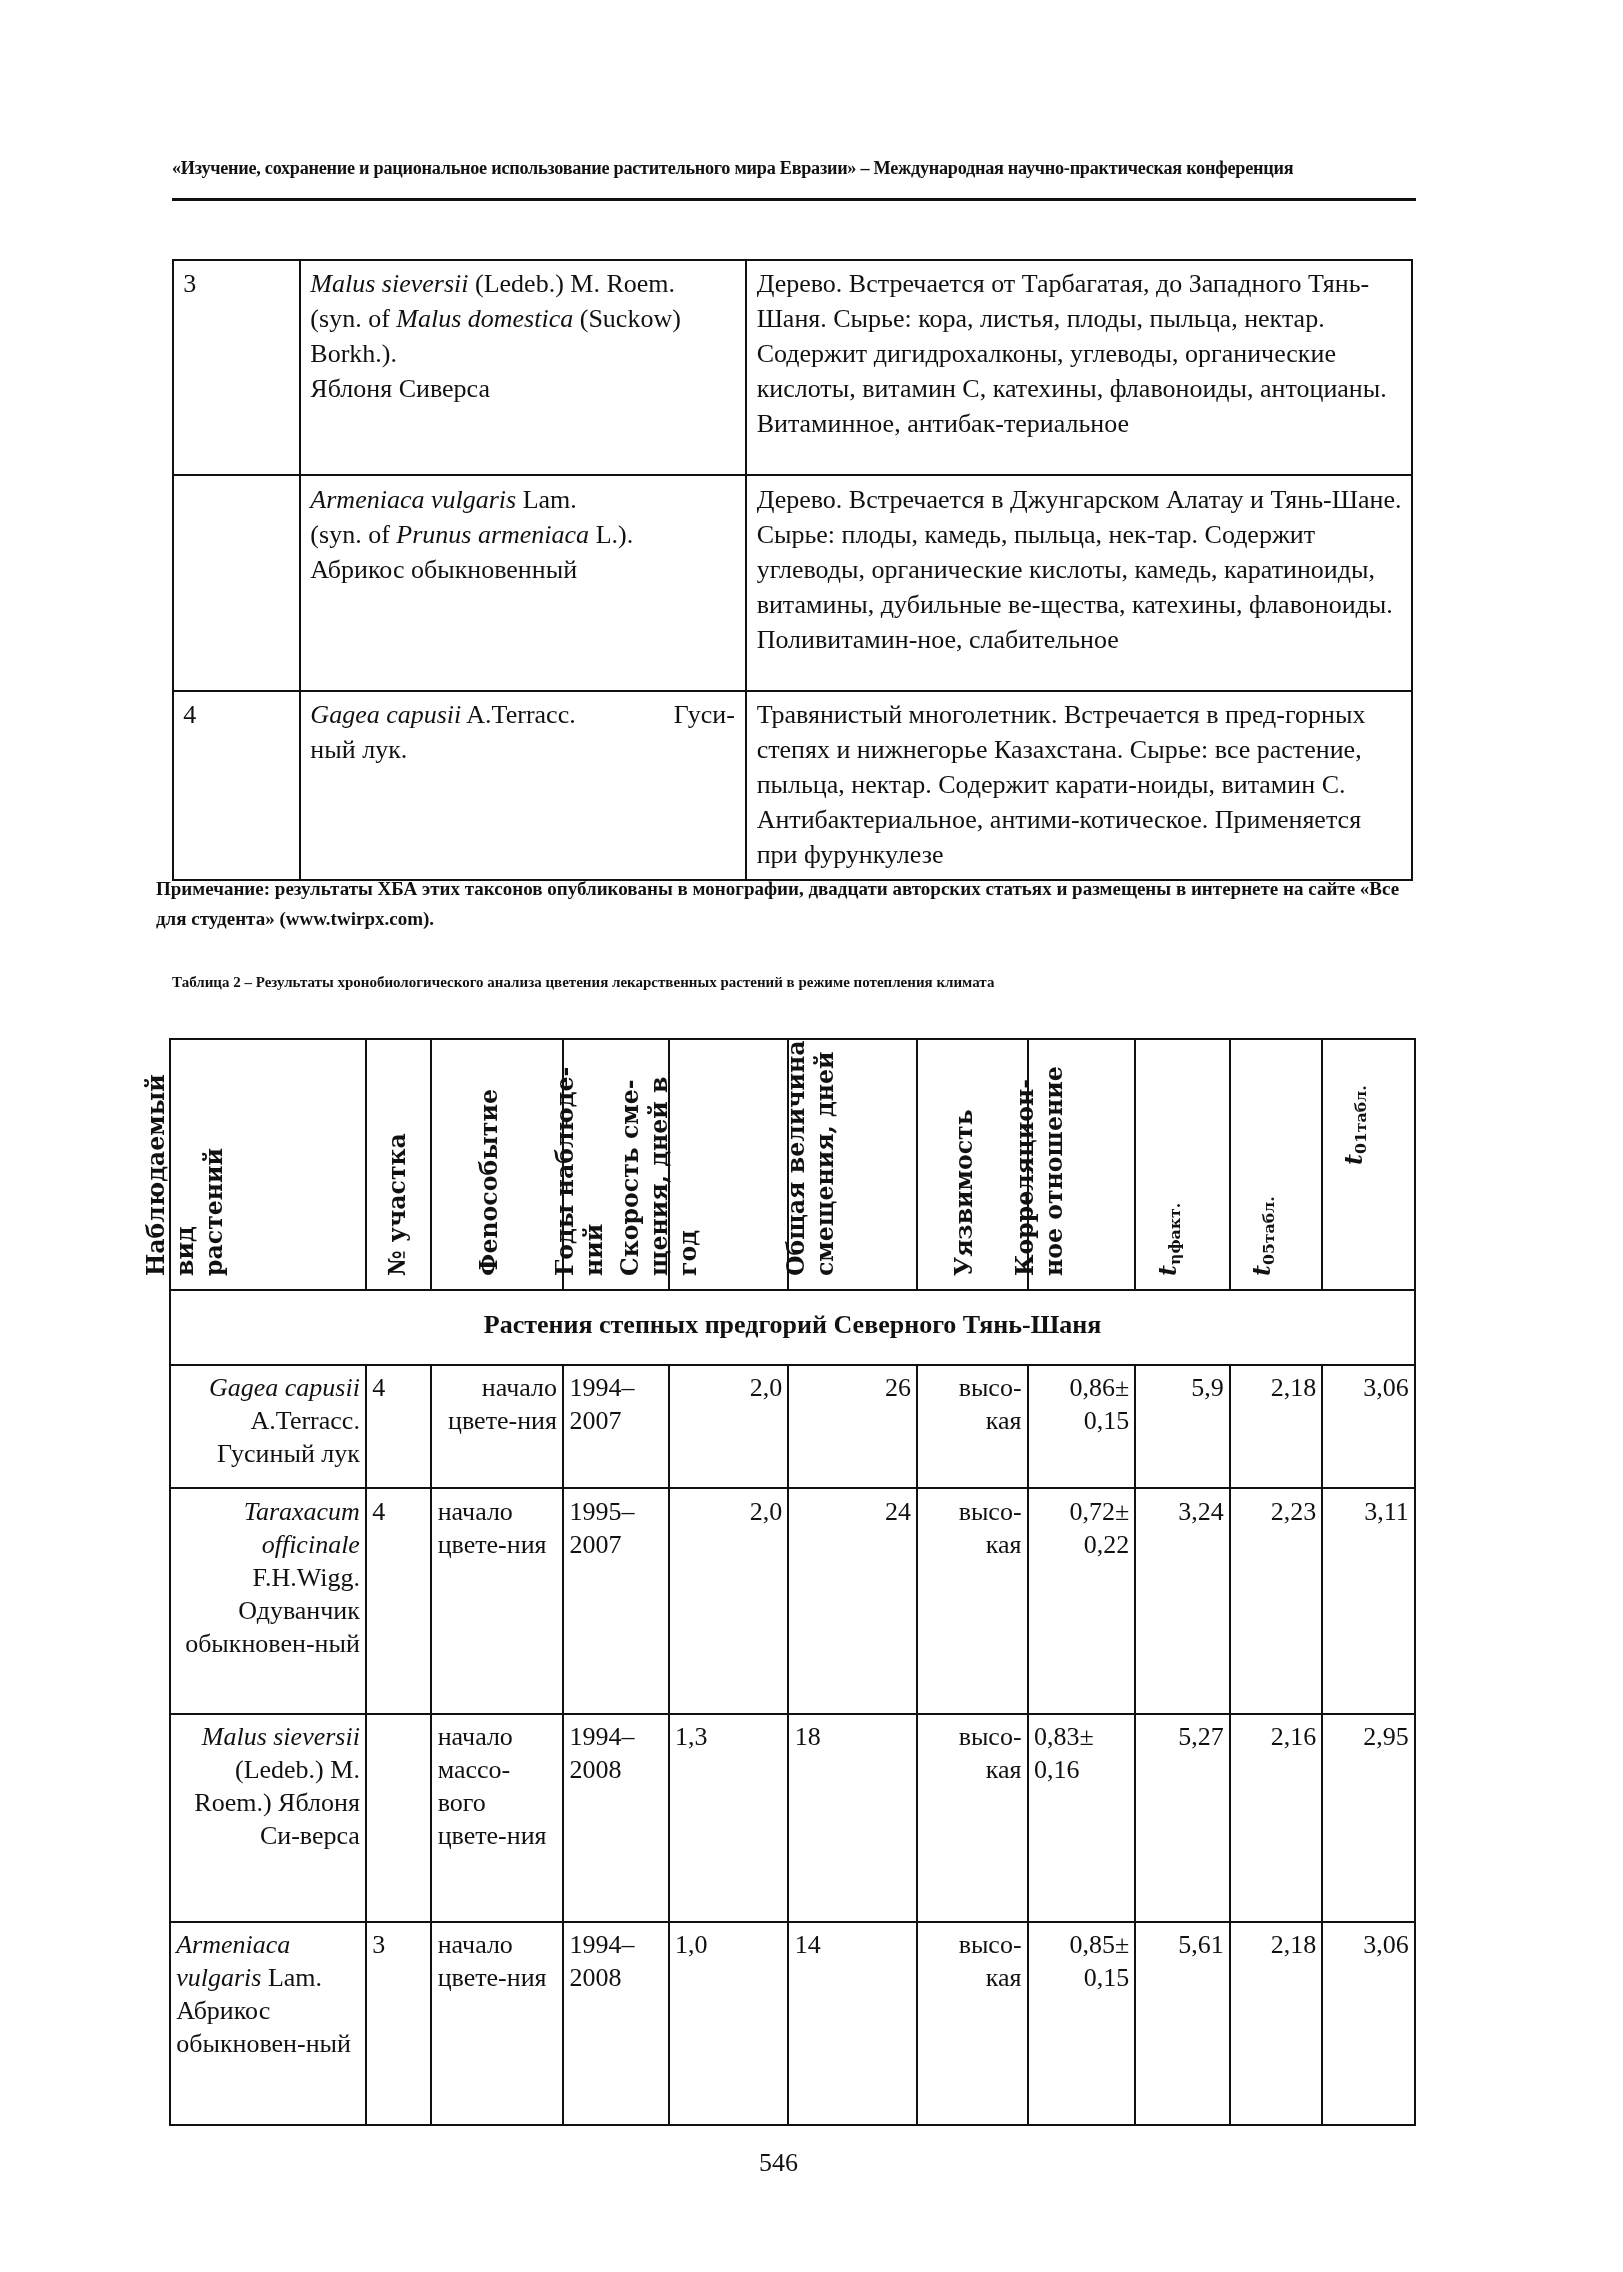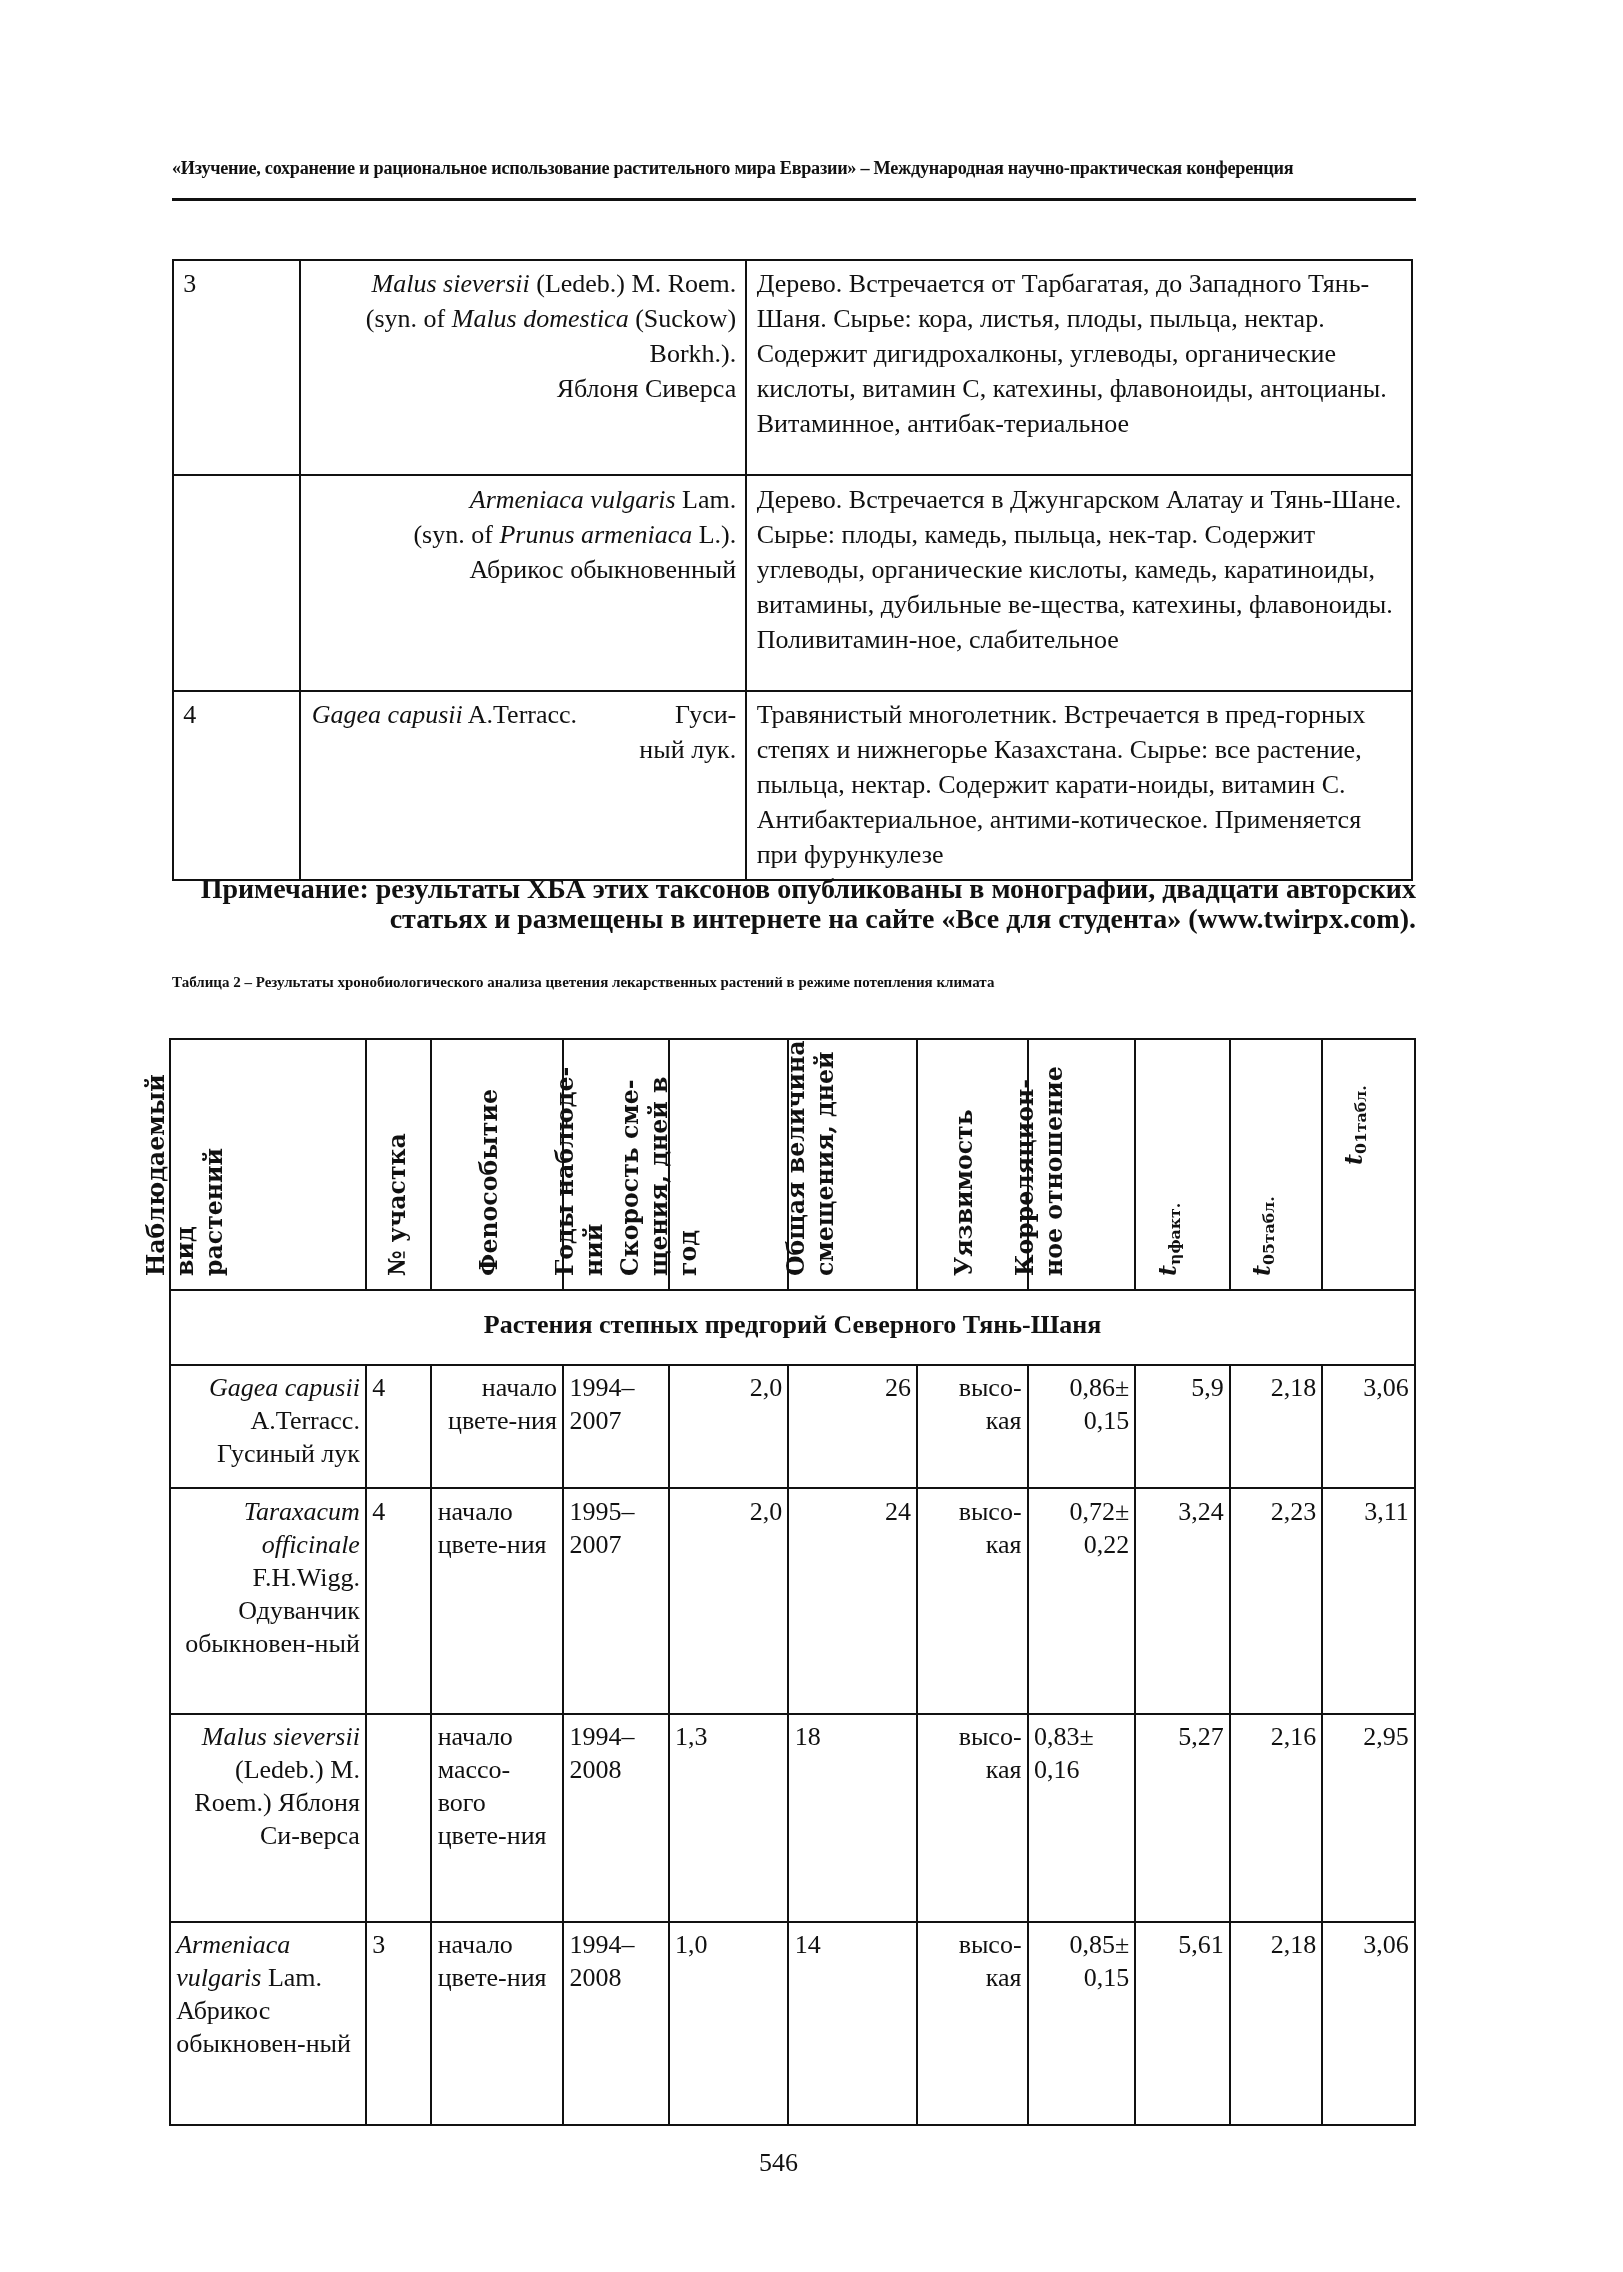--- a/index.html
+++ b/index.html
@@ -15,31 +15,31 @@
   .header-rule {
     position: absolute; left: 172px; top: 198px; width: 1244px; height: 3.3px; background: #111;
   }
   table { border-collapse: collapse; position: absolute; }
   td, th { border: 2px solid #111; vertical-align: top; }
 
   
   #t1 { left: 172px; top: 259px; width: 1241px; font-size: 26px; line-height: 35px; }
   #t1 td { padding: 5.2px 9.2px; }
   #t1 .c-num { width: 109px; }
-  #t1 .c-name { width: 432px; text-align: right; }
+  #t1 .c-name { width: 432px; }
   #t1 .c-desc { width: 655px; }
   #t1 .r1 td { height: 203px; }
   #t1 .r2 td { height: 203px; margin-left: 35px; }
   #t1 .r3 td { height: 177px; }
   i { font-style: italic; }
   .tab-spacer { display: inline-block; width: 98px; }
 
   .note {
-    position: absolute; left: 172px; top: 874px; width: 1244px;
-    font-size: 28px; line-height: 29.5px; font-weight: bold; text-align: right;
+    position: absolute; left: 156px; top: 874px; width: 1244px;
+    font-size: 19px; line-height: 29.5px; font-weight: bold;
   }
   .caption {
     position: absolute; left: 172px; top: 969px; width: 1244px;
     font-size: 15px; line-height: 27.5px; font-weight: bold;
   }
 
   
   #t2 { left: 169px; top: 1038px; width: 1247px; font-size: 26px; line-height: 33px; }
   #t2 th { height: 249px; padding: 0; font-weight: bold; position: relative; }
   #t2 th .rot {

